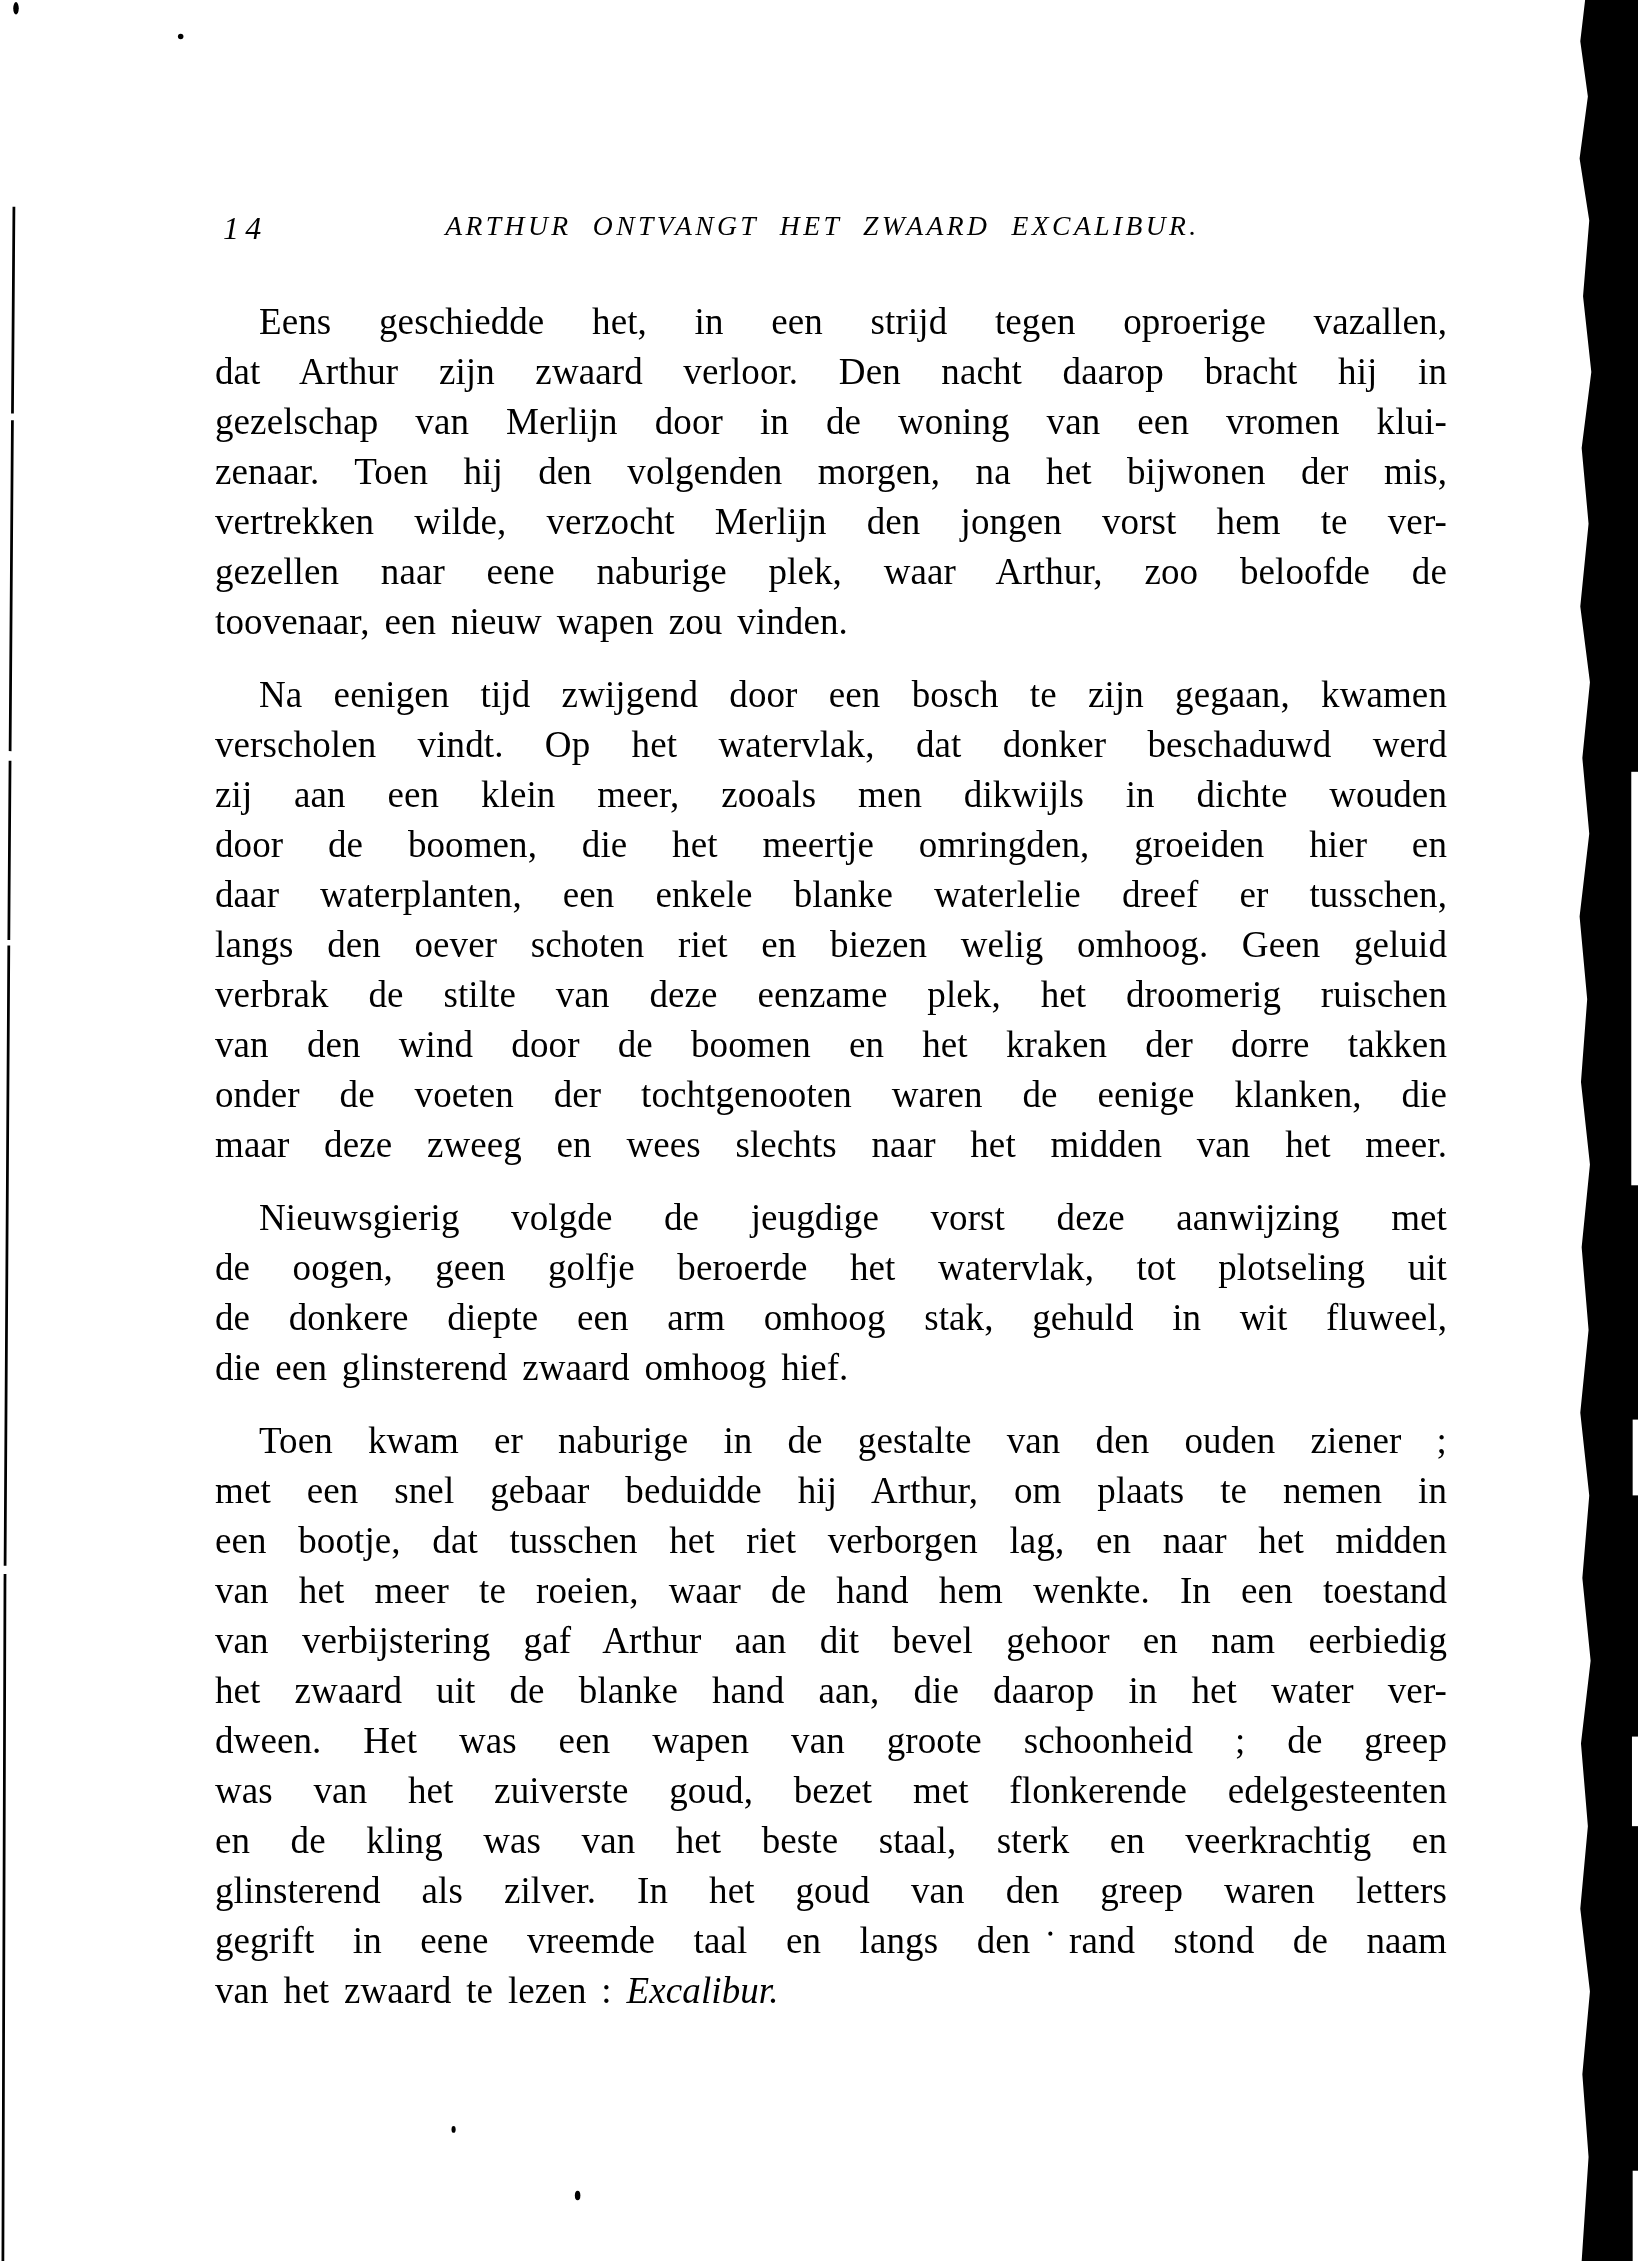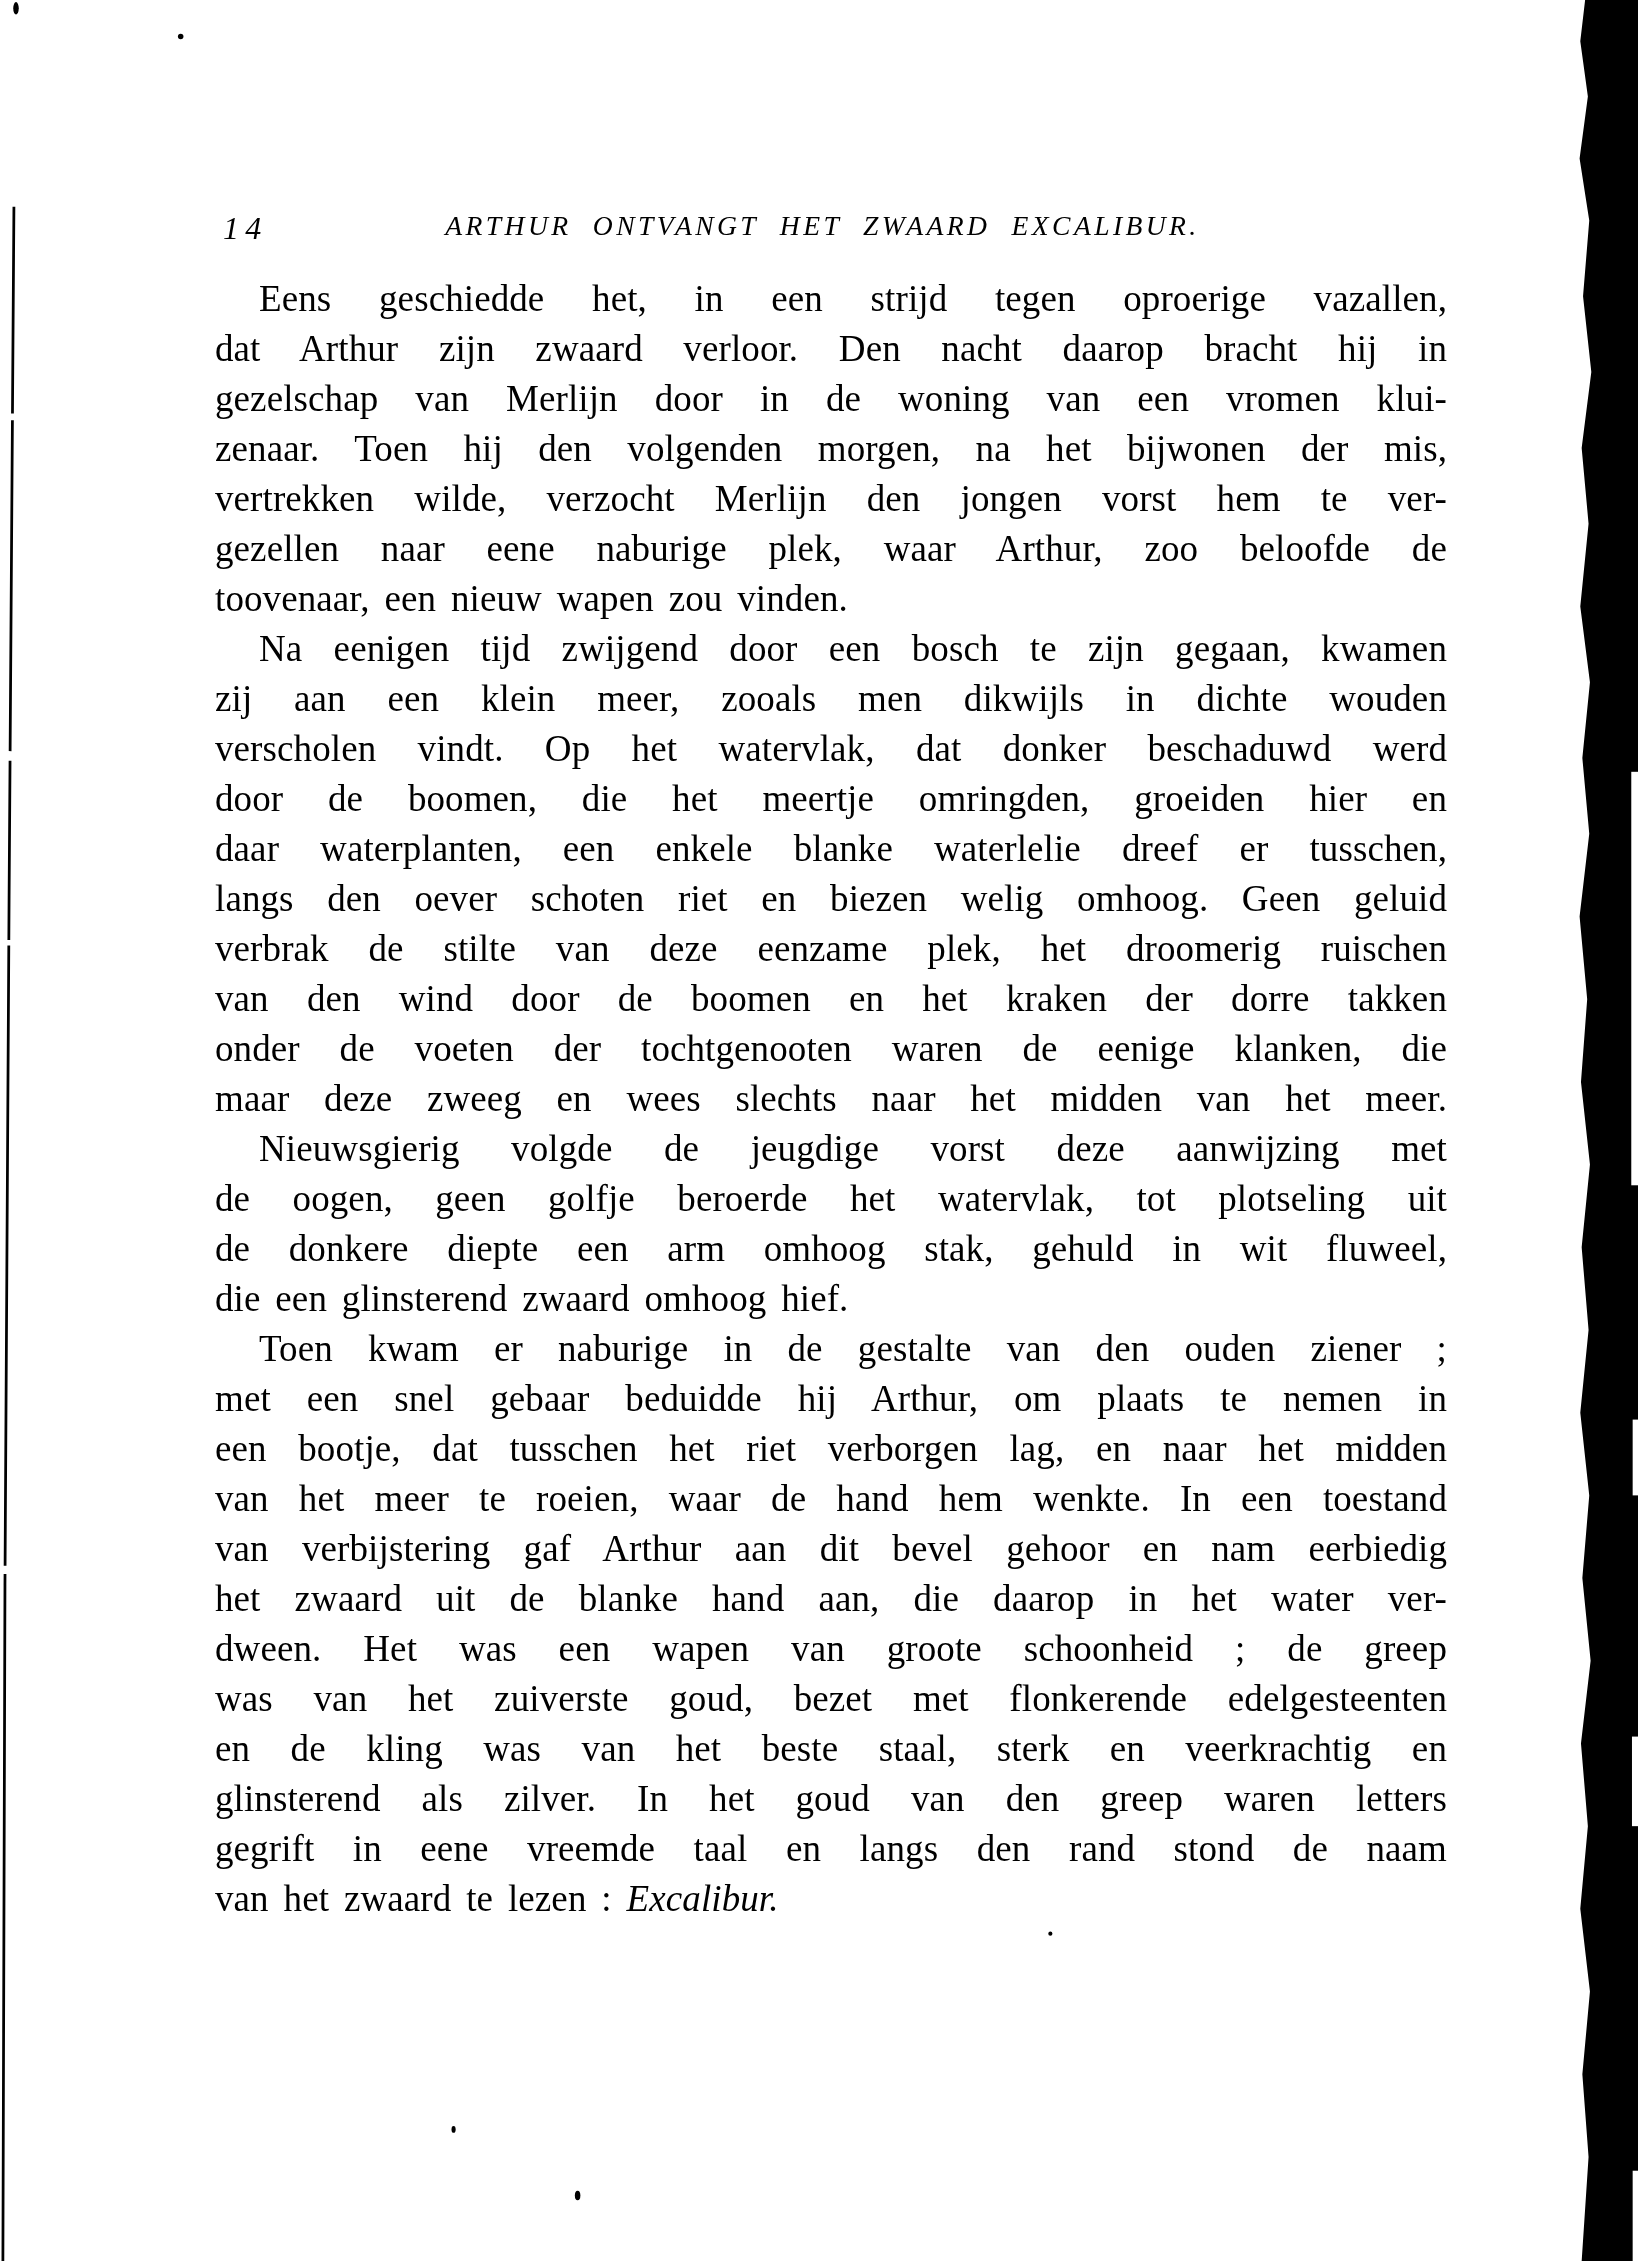--- a/index.html
+++ b/index.html
@@ -29,21 +29,21 @@
   }
   .line{
     text-align:justify;
     text-align-last:justify;
     word-spacing:2.1px;
     letter-spacing:0.1px;
     height:50px;overflow:visible;white-space:nowrap;
   }
   .line.just{white-space:normal;}
   .line.last{text-align-last:left;white-space:nowrap;word-spacing:5.5px;}
-  .line.ind{text-indent:44px;}
+  .line.ind{text-indent:44px;margin-top:23px;}
   .sword-name{font-style:italic;}
 
   .para{margin:0;padding:0;}
 
   
   .artifacts{position:absolute;left:0;top:0;pointer-events:none;}
 </style>
 </head>
 <body>
 
@@ -61,22 +61,22 @@
       <div class="line just">dat Arthur zijn zwaard verloor. Den nacht daarop bracht hij in</div>
       <div class="line just">gezelschap van Merlijn door in de woning van een vromen klui-</div>
       <div class="line just">zenaar. Toen hij den volgenden morgen, na het bijwonen der mis,</div>
       <div class="line just">vertrekken wilde, verzocht Merlijn den jongen vorst hem te ver-</div>
       <div class="line just">gezellen naar eene naburige plek, waar Arthur, zoo beloofde de</div>
       <div class="line last">toovenaar, een nieuw wapen zou vinden.</div>
     </div>
 
     <div class="para">
       <div class="line just ind">Na eenigen tijd zwijgend door een bosch te zijn gegaan, kwamen</div>
+      <div class="line just">verscholen vindt. Op het watervlak, dat donker beschaduwd werd</div>
       <div class="line just">zij aan een klein meer, zooals men dikwijls in dichte wouden</div>
-      <div class="line just">verscholen vindt. Op het watervlak, dat donker beschaduwd werd</div>
       <div class="line just">door de boomen, die het meertje omringden, groeiden hier en</div>
       <div class="line just">daar waterplanten, een enkele blanke waterlelie dreef er tusschen,</div>
       <div class="line just">langs den oever schoten riet en biezen welig omhoog. Geen geluid</div>
       <div class="line just">verbrak de stilte van deze eenzame plek, het droomerig ruischen</div>
       <div class="line just">van den wind door de boomen en het kraken der dorre takken</div>
       <div class="line just">onder de voeten der tochtgenooten waren de eenige klanken, die</div>
       <div class="line just">maar deze zweeg en wees slechts naar het midden van het meer.</div>
     </div>
 
     <div class="para">

